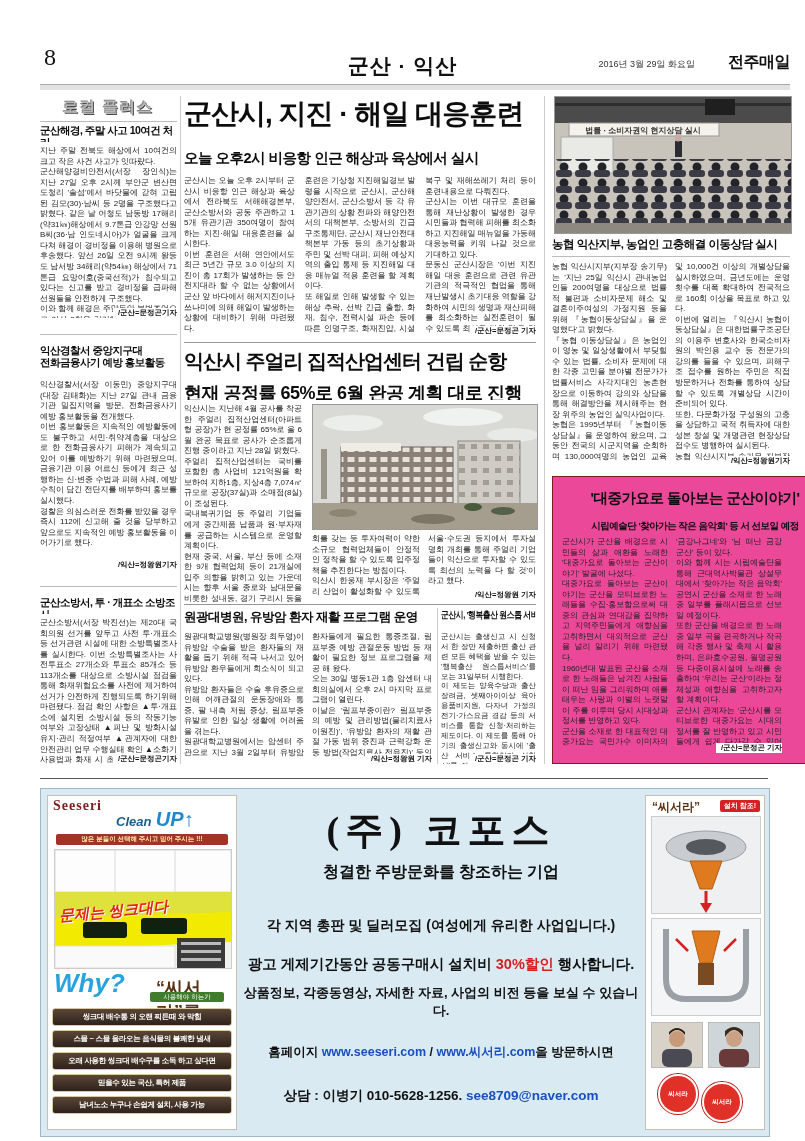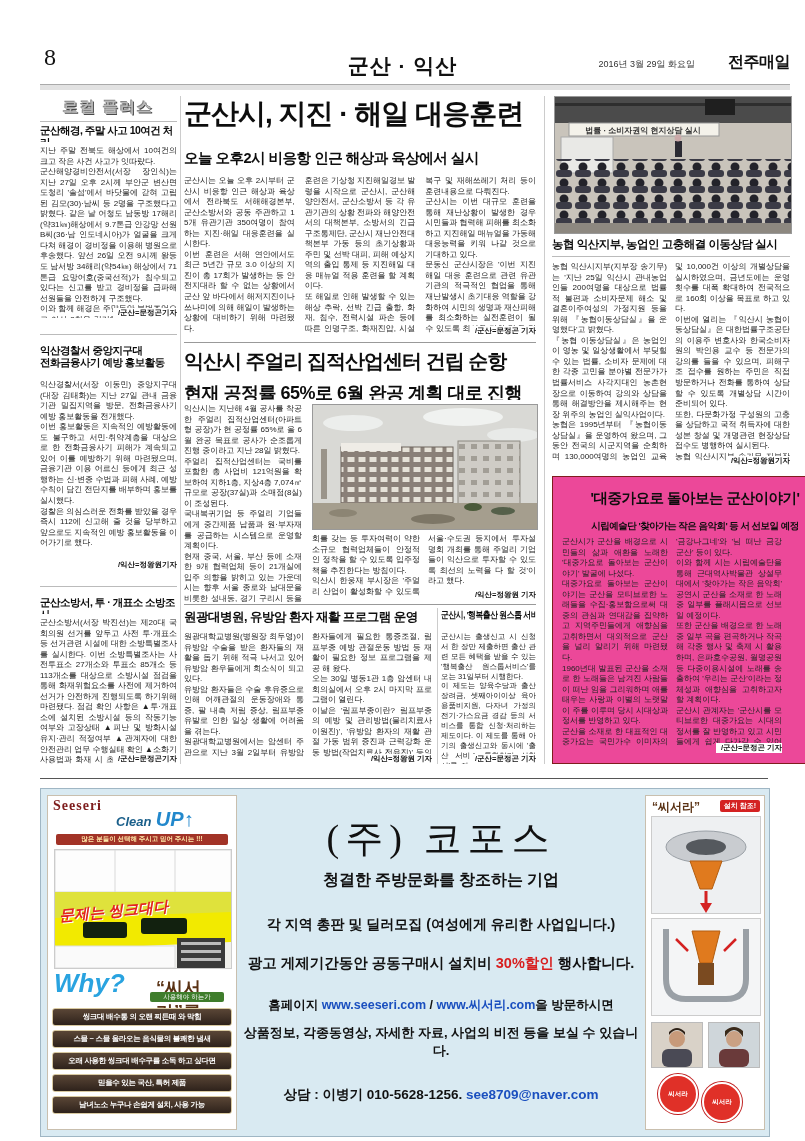--- a/index.html
+++ b/index.html
@@ -31,22 +31,22 @@
   
   .box{position:absolute;border:1px solid #7f1d1d;background:#ec4899;padding-left:46px;}
   
   .ad{position:absolute;left:40px;top:788px;width:728px;height:347px;background:#d9eaf2;
       border:1px solid #9fb6c4;}
   .adpanel{position:absolute;background:#fff;border:1px solid #c9bfae;}
   .adbar{height:16px;margin:0 4px 4px 4px;border:1px solid #d8c9a0;border-radius:3px;
          background:linear-gradient(#5a4636,#2e221b);color:#fff;font-size:7.5px;font-weight:bold;
          display:flex;align-items:center;justify-content:center;letter-spacing:-0.3px;}
   .adcenter{position:absolute;left:200px;top:0;width:400px;height:347px;text-align:center;}
-  .adtitle{margin-top:24px;font-family:"Liberation Serif","DejaVu Serif",serif;
-           font-size:38px;font-weight:normal;letter-spacing:6px;}
+  .adtitle{margin-top:16px;font-family:"Liberation Serif","DejaVu Serif",serif;
+           font-size:38px;font-weight:bold;letter-spacing:6px;}
   .adslogan{margin-top:6px;font-size:16px;font-weight:bold;font-family:"Liberation Serif",serif;}
   .adline{font-weight:bold;}
   .red{color:#d81e1e;}
   .blue{color:#1a4fbf;}
   .stamp{position:absolute;width:36px;height:36px;border-radius:50%;background:#e03028;
          border:2px solid #fff;color:#fff;font-size:6.5px;font-weight:bold;
          display:flex;align-items:center;justify-content:center;box-shadow:0 0 0 1px #c02020;}
   .thumb{position:absolute;width:50px;height:44px;background:#d8d0c8;border:1px solid #bbb;overflow:hidden;}
 </style>
 </head>
@@ -275,28 +275,28 @@
         <div class="adbar">스믈 ~ 스믈 올라오는 음식물의 불쾌한 냄새</div>
         <div class="adbar">오래 사용한 씽크대 배수구를 소독 하고 싶다면</div>
         <div class="adbar">믿을수 있는 국산, 특허 제품</div>
         <div class="adbar">남녀노소 누구나 손쉽게 설치, 사용 가능</div>
       </div>
     </div>
 
     <div class="adcenter">
       <div class="adtitle">(주) 코포스</div>
       <div class="adslogan">청결한 주방문화를 창조하는 기업</div>
-      <div class="adline" style="margin-top:25px;font-size:14px;">각 지역 총판 및 딜러모집 (여성에게 유리한 사업입니다.)</div>
+      <div class="adline" style="margin-top:34px;font-size:14px;">각 지역 총판 및 딜러모집 (여성에게 유리한 사업입니다.)</div>
       <div class="adline" style="margin-top:20px;font-size:14.5px;">
         <span>광고 게제기간동안 공동구매시 설치비 </span><span class="red">30%할인</span><span> 행사합니다.</span>
       </div>
+      <div class="adline" style="margin-top:10px;font-size:13px;">상품정보, 각종동영상, 자세한 자료, 사업의 비전 등을 보실 수 있습니다.</div>
       <div class="adline" style="margin-top:24px;font-size:12.5px;">
         <span>홈페이지 </span><span class="blue">www.seeseri.com</span><span> / </span><span class="blue">www.씨서리.com</span><span>을 방문하시면</span>
       </div>
-      <div class="adline" style="margin-top:10px;font-size:13px;">상품정보, 각종동영상, 자세한 자료, 사업의 비전 등을 보실 수 있습니다.</div>
       <div class="adline" style="margin-top:26px;font-size:13.5px;">
         <span>상담 : </span><span>이병기 </span><span>010-5628-1256.</span><span class="blue"> see8709@naver.com</span>
       </div>
     </div>
 
     <div class="adpanel" style="left:604px;top:6px;width:118px;height:333px;">
       <div class="abs" style="left:6px;top:3px;font-size:12px;font-weight:bold;color:#5a3214;">“씨서라”</div>
       <div class="abs" style="right:4px;top:4px;background:#d42222;color:#fff;font-size:7px;font-weight:bold;padding:1px 4px;border-radius:2px;">설치 참조!</div>
       <div class="abs" style="left:5px;top:20px;width:108px;height:96px;border:1px solid #ccc;overflow:hidden;">
         <svg width="108" height="96" xmlns="http://www.w3.org/2000/svg">

